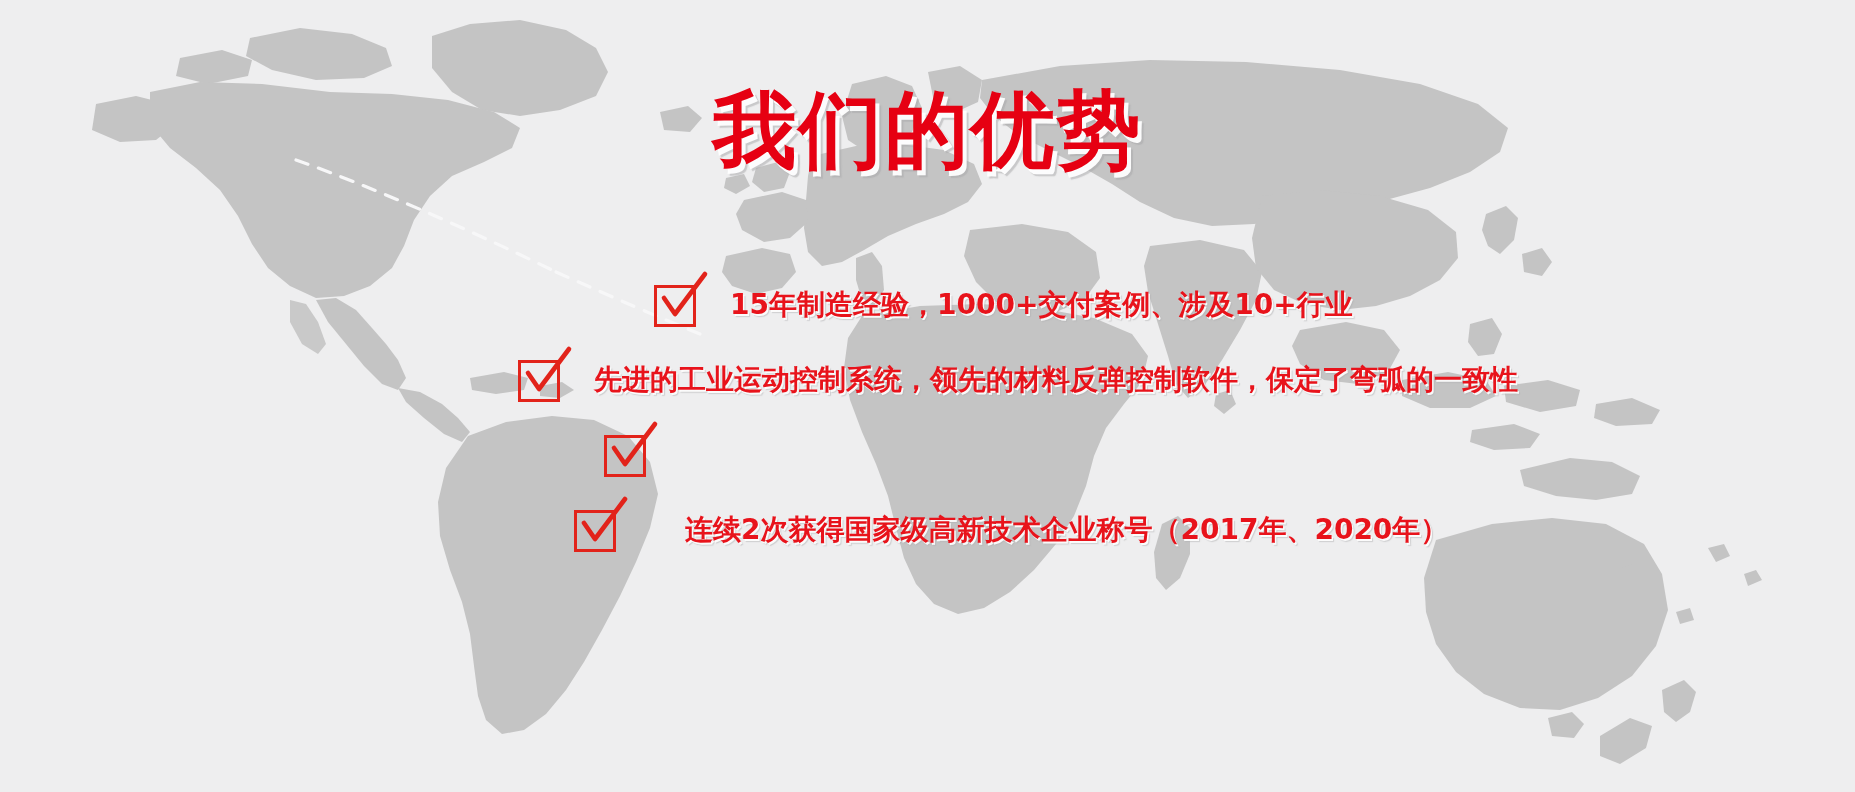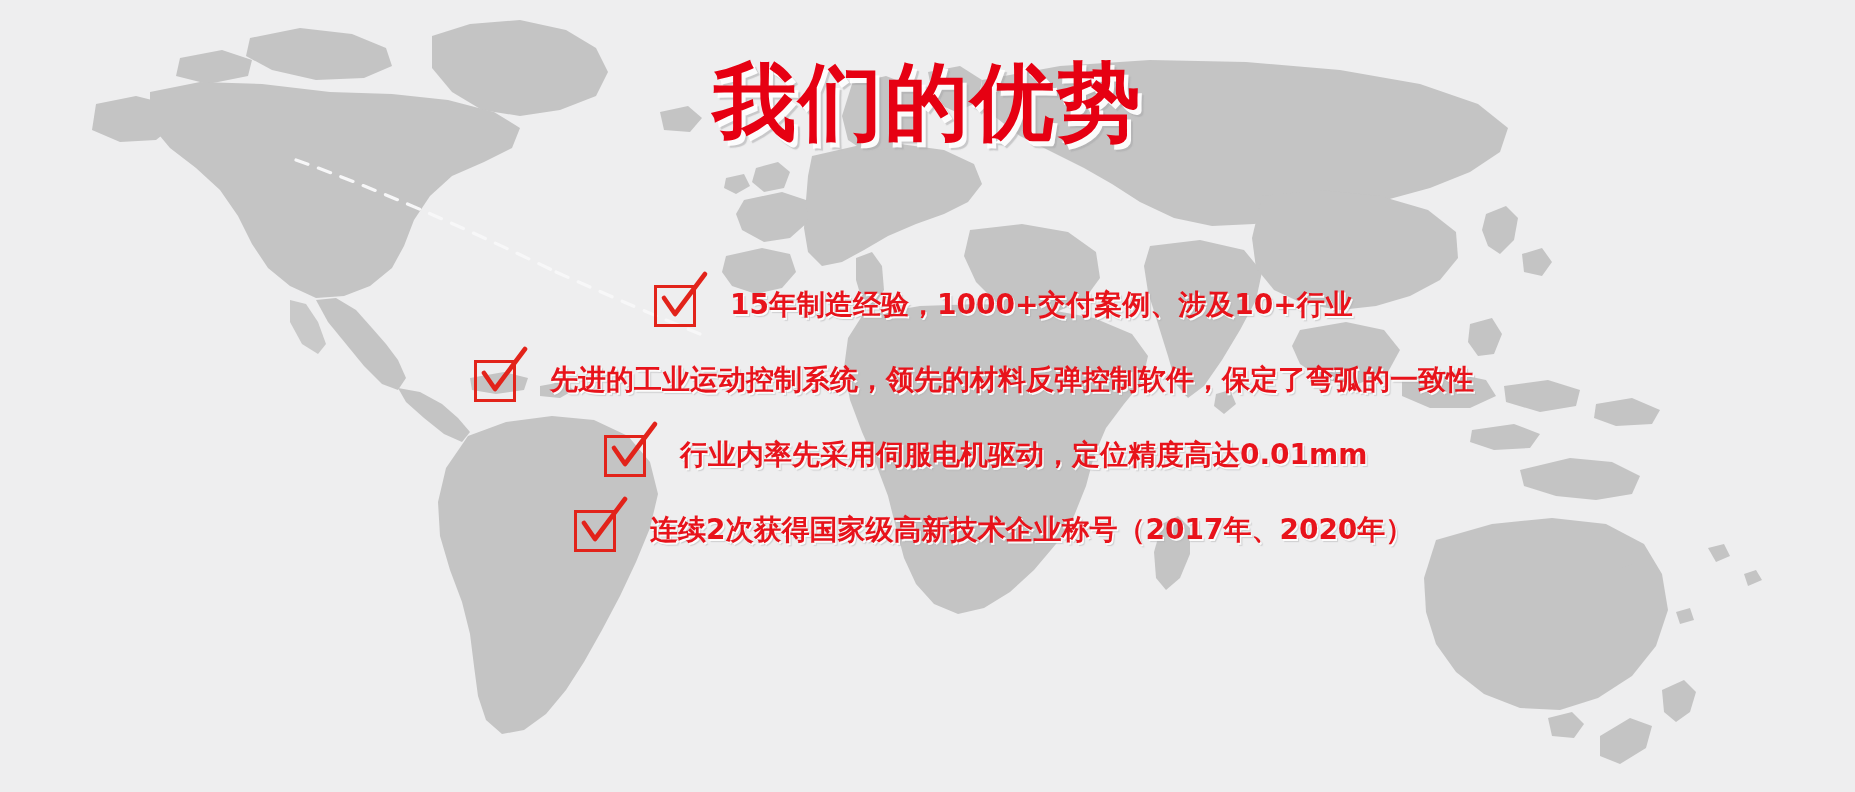--- a/index.html
+++ b/index.html
@@ -51,21 +51,21 @@
     left:0; top:0;
     width:1855px;
     height:792px;
     z-index:5;
   }
 
   
   #title-wrap {
     position:absolute;
     left:0;
-    top:60px;
+    top:88px;
     width:1855px;
     text-align:center;
   }
   #advantage-title {
     display:inline-block;
     font-size:84px;
     line-height:1;
     font-weight:bold;
     color:#e60012;
     letter-spacing:2px;
@@ -122,23 +122,23 @@
     line-height:1.1;
     text-shadow:
        1.5px 1.5px 0 rgba(255,255,255,0.9),
        2.5px 2.5px 1px rgba(175,175,178,0.5);
     font-family:"DejaVu Sans","Liberation Sans",sans-serif;
   }
 
   
   .row-0 { padding-left:654px; }
   .row-1 { padding-left:654px; }
-  .row-2 { padding-left:474px; }
+  .row-2 { padding-left:474px;margin-left:44px; }
   .row-3 { padding-left:604px; }
-  .row-4 { padding-left:574px; }
+  .row-4 { padding-left:574px;gap:35px; }
 </style>
 </head>
 <body>
 
 <div id="banner">
 
   <div id="world-map">
     <svg viewBox="0 0 1855 792" preserveAspectRatio="xMidYMid slice" xmlns="http://www.w3.org/2000/svg">
       <g>
 
@@ -248,21 +248,20 @@
         </span>
         <span class="advantage-text">先进的工业运动控制系统，领先的材料反弹控制软件，保定了弯弧的一致性</span>
       </div>
 
       <div class="advantage-row row-3">
         <span class="check-box">
           <svg viewBox="0 0 56 56" xmlns="http://www.w3.org/2000/svg">
             <path d="M9 26 L20 42 L50 2"></path>
           </svg>
         </span>
-        <span class="advantage-text">行业内率先采用伺服电机驱动，定位精度高达0.01mm</span>
       </div>
 
       <div class="advantage-row row-4">
         <span class="check-box">
           <svg viewBox="0 0 56 56" xmlns="http://www.w3.org/2000/svg">
             <path d="M9 26 L20 42 L50 2"></path>
           </svg>
         </span>
         <span class="advantage-text">连续2次获得国家级高新技术企业称号（2017年、2020年）</span>
       </div>

